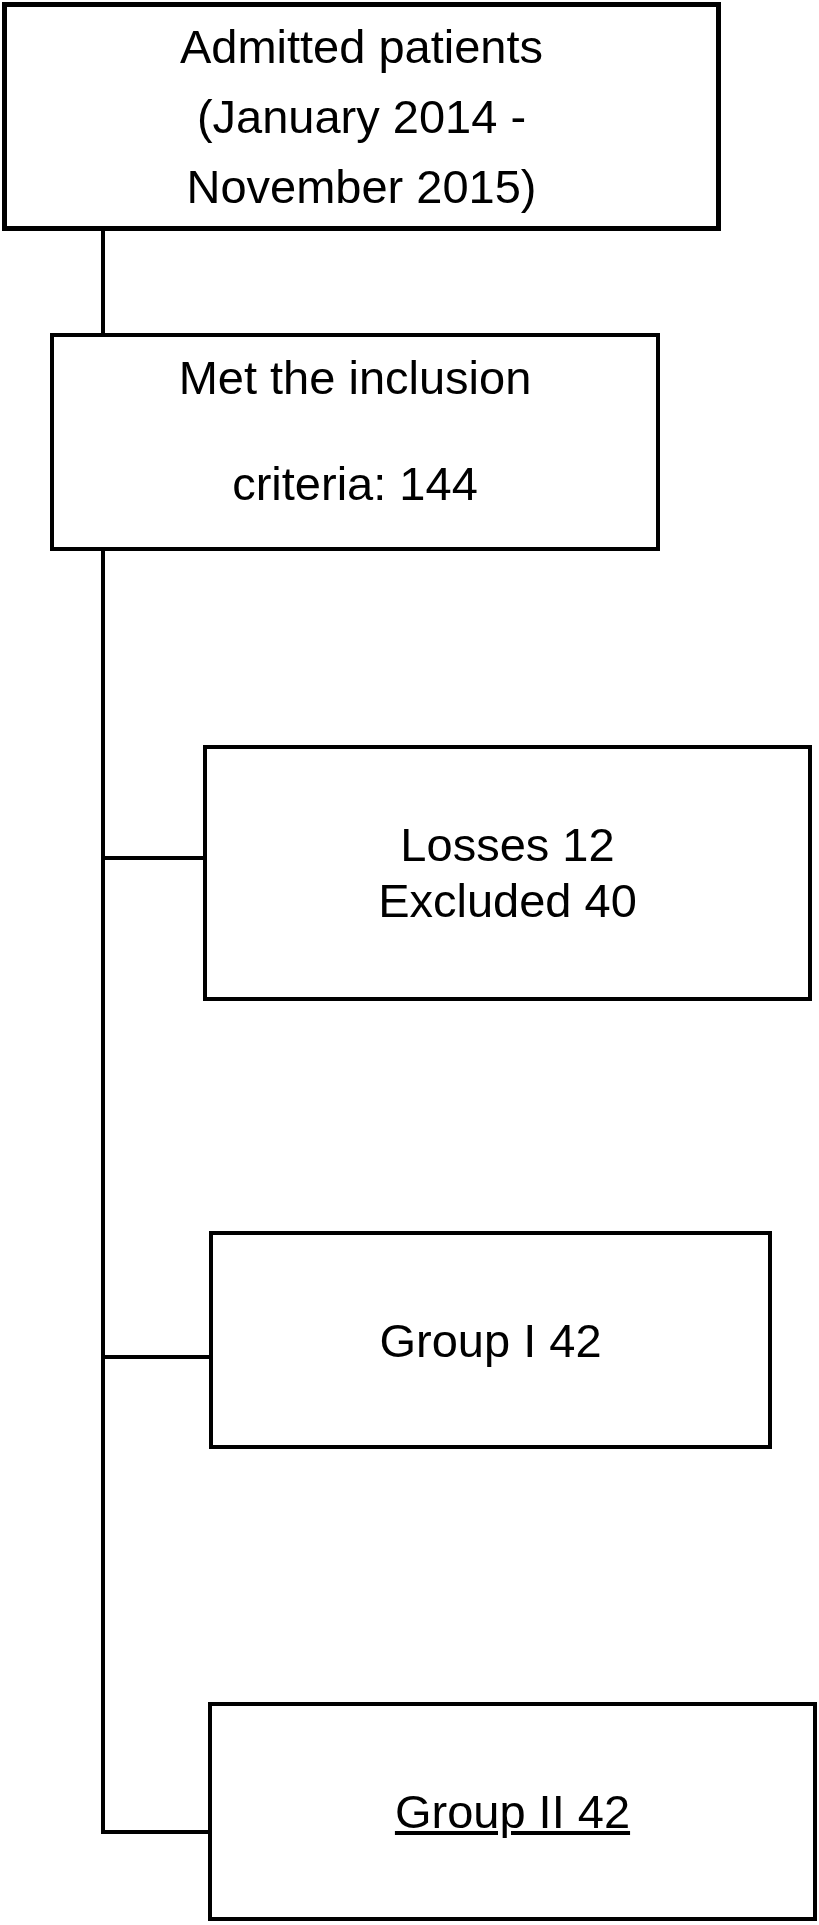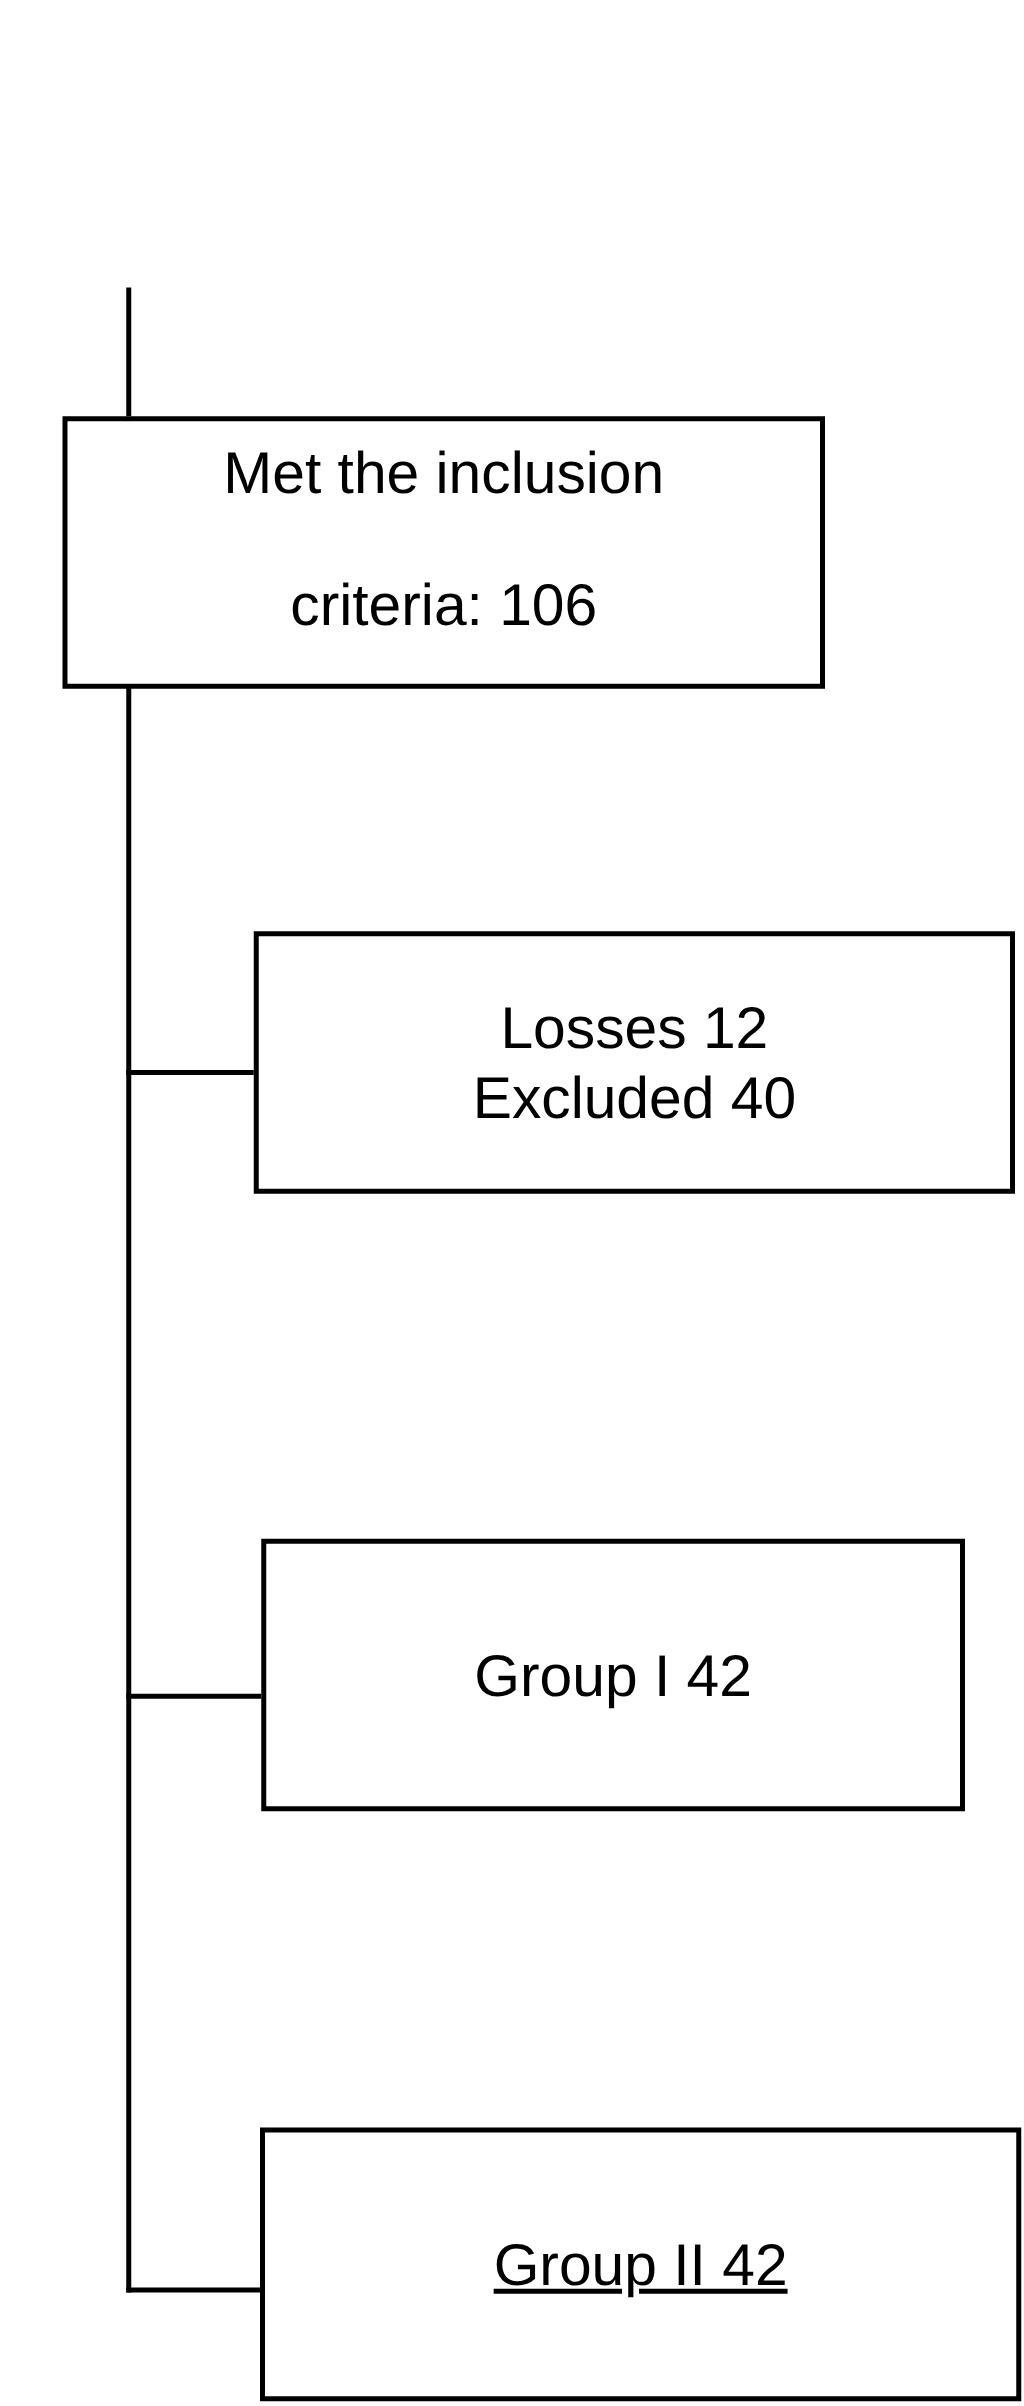--- a/index.html
+++ b/index.html
@@ -41,21 +41,21 @@
   .node-inclusion {
     left: 50px; top: 333px;
     width: 610px; height: 218px;
     line-height: 58px;
     padding-bottom: 22px;
     gap: 48px;
   }
   
   .node-losses {
     left: 203px; top: 745px;
-    width: 609px; height: 210px;
+    width: 609px; height: 256px;
     line-height: 56px;
   }
   
   .node-group1 {
     left: 209px; top: 1231px;
     width: 563px; height: 218px;
   }
   
   .node-group2 {
     left: 208px; top: 1702px;
@@ -70,26 +70,31 @@
   .v-trunk                 { left: 101px; top: 549px; width: 4px; height: 1285px; }
   .h-branch-losses         { left: 101px; top: 856px;  width: 104px; height: 4px; }
   .h-branch-group1         { left: 101px; top: 1355px; width: 110px; height: 4px; }
   .h-branch-group2         { left: 101px; top: 1830px; width: 109px; height: 4px; }
 </style>
 </head>
 <body>
 
 <div class="canvas">
 
+  <div class="node node-admitted">
+    <span>Admitted patients</span>
+    <span>(January 2014 -</span>
+    <span>November 2015)</span>
+  </div>
 
   <div class="line v-admitted-to-inclusion"></div>
 
   <div class="node node-inclusion">
     <span>Met the inclusion</span>
-    <span>criteria: 106</span>
+    <span>criteria: 144</span>
   </div>
 
   <div class="line v-trunk"></div>
 
   <div class="line h-branch-losses"></div>
   <div class="node node-losses">
     <span>Losses 12</span>
     <span>Excluded 40</span>
   </div>
 

